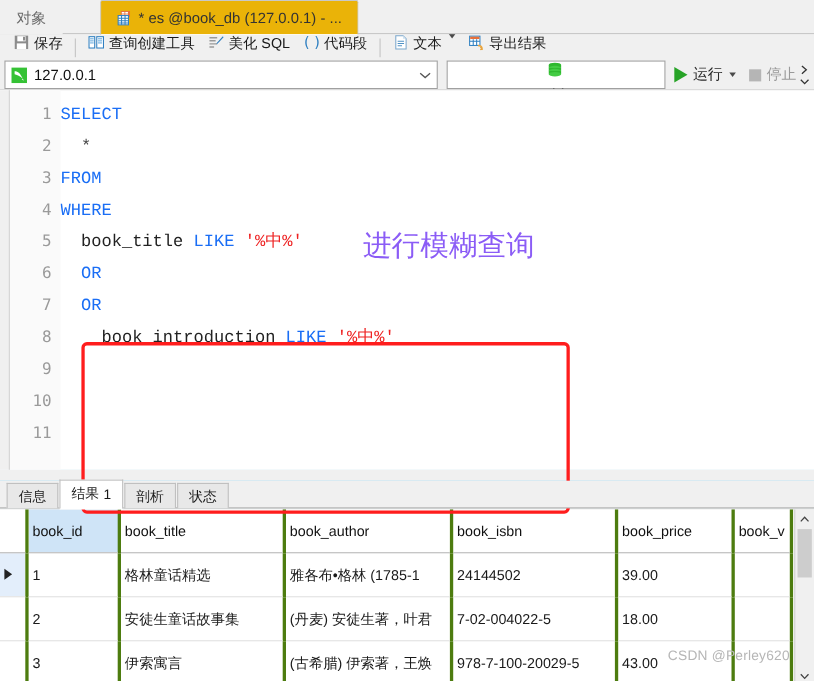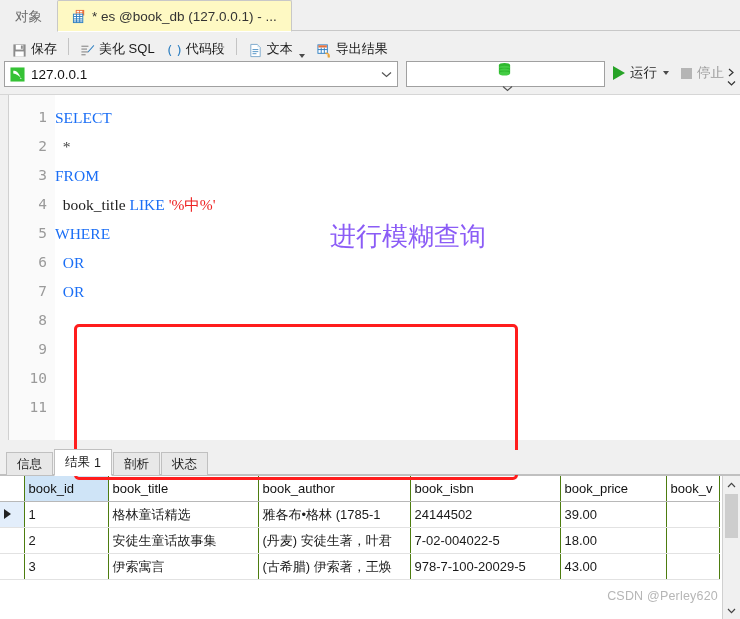--- a/index.html
+++ b/index.html
@@ -6,39 +6,39 @@
   body{
     width:740px;height:619px;overflow:hidden;
     background:#ffffff;
     font-family:"Liberation Sans","DejaVu Sans",sans-serif;
     font-size:13px;color:#1a1a1a;
     -webkit-font-smoothing:antialiased;
   }
   .app{position:relative;width:740px;height:619px;display:flex;flex-direction:column;background:#f0f0f0;}
 
   
-  .tabstrip{height:31px;background:#f0f0f0;display:flex;align-items:flex-end;position:relative;}
+  .tabstrip{height:31px;background:#f0f0f0;display:flex;align-items:flex-end;position:relative;gap:34px;}
   .tabstrip:after{content:"";position:absolute;left:0;right:0;bottom:0;height:1px;background:#c8c8c8;}
   .tab{height:27px;display:flex;align-items:center;padding:0 14px;font-size:13.5px;color:#333;
        background:#f0f0f0;border:1px solid transparent;position:relative;z-index:2;}
   .tab.inactive{color:#6b6b6b;}
-  .tab.active{background:#fef9c3;border:1px solid #c8c8c8;border-bottom:1px solid #ffffff;
+  .tab.active{background:#eab308;border:1px solid #c8c8c8;border-bottom:1px solid #ffffff;
               border-top-left-radius:2px;border-top-right-radius:2px;height:30px;margin-bottom:-1px;}
   .tab-ico{width:15px;height:15px;margin-right:5px;flex:0 0 auto;display:block;}
 
   
   .toolbar{height:30px;background:#f0f0f0;display:flex;align-items:center;padding:0 6px;gap:0;}
-  .tb-item{display:flex;align-items:flex-end;height:24px;padding:0 6px;font-size:13px;color:#1a1a1a;white-space:nowrap;}
+  .tb-item{display:flex;align-items:flex-start;height:24px;padding:0 6px;font-size:13px;color:#1a1a1a;white-space:nowrap;}
   .tb-item .ico{width:15px;height:15px;margin-right:4px;flex:0 0 auto;display:block;}
   .tb-sep{width:1px;height:17px;background:#c4c4c4;margin:0 5px;}
   .caret{width:0;height:0;border-left:3.5px solid transparent;border-right:3.5px solid transparent;
          border-top:4px solid #4a4a4a;margin-left:6px;}
 
   
-  .connbar{height:33px;background:#f0f0f0;display:flex;padding:0 4px;position:relative;}
+  .connbar{height:33px;background:#f0f0f0;display:flex;align-items:center;padding:0 4px;position:relative;}
   .combo{height:24px;background:#fff;border:1px solid #a0a0a0;display:flex;align-items:center;
          padding:0 2px 0 5px;font-size:13.5px;color:#111;}
   .combo .ico{width:15px;height:15px;margin-right:6px;flex:0 0 auto;display:block;}
   .combo .val{flex:1 1 auto;overflow:hidden;white-space:nowrap;}
   .combo .chev{width:18px;height:22px;display:flex;align-items:center;justify-content:center;flex:0 0 auto;}
   .combo-conn{width:385px;}
   .combo-db{width:190px;margin-left:8px;flex-direction:column;}
   .runbtn{display:flex;align-items:center;height:24px;padding:0 3px 0 8px;font-size:13.5px;color:#2a2a2a;}
   .tri{width:0;height:0;border-top:7px solid transparent;border-bottom:7px solid transparent;
        border-left:12px solid #27a327;margin-right:5px;}
@@ -49,21 +49,21 @@
 
   
   .editor-wrap{flex:0 0 auto;height:345px;background:#fff;display:flex;position:relative;
                border-top:1px solid #d6d6d6;}
   .leftrail{width:8px;background:#f0f0f0;border-right:1px solid #d0d0d0;flex:0 0 auto;}
   .gutter{width:46px;background:#fafafa;flex:0 0 auto;padding-top:8px;}
   .gutter div{height:29px;line-height:29px;text-align:right;padding-right:8px;
               font-family:"DejaVu Sans Mono","Liberation Mono",monospace;font-size:14.5px;color:#9a9a9a;}
   .code{flex:1 1 auto;padding-top:8px;position:relative;overflow:hidden;}
   .code .ln{height:29px;line-height:29px;white-space:pre;
-            font-family:Liberation Serif, serif;font-size:15.5px;color:#222;}
+            font-family:Liberation Mono, monospace;font-size:15.5px;color:#222;}
   .kw{color:#1a6ef5;}
   .str{color:#ee2222;}
   .op{color:#444;}
   .redbox{position:absolute;left:74px;top:229px;width:438px;height:150px;border:3px solid #ff1d1d;
           border-radius:5px;pointer-events:none;}
   .annot{position:absolute;left:330px;top:124px;font-size:26px;color:#8b5cf6;white-space:nowrap;
          font-family:"DejaVu Sans","Liberation Sans",sans-serif;}
 
   
   .lower{flex:1 1 auto;background:#7dd3fc;display:flex;flex-direction:column;}
@@ -72,22 +72,22 @@
   .restabs:after{content:"";position:absolute;left:0;right:0;bottom:0;height:1px;background:#c0c0c0;}
   .rtab{height:22px;display:flex;align-items:center;padding:0 10px;font-size:12.5px;color:#1a1a1a;
         background:#e8e8e8;border:1px solid #c0c0c0;border-bottom:none;margin-right:1px;position:relative;z-index:2;}
   .rtab.active{background:#ffffff;height:25px;margin-bottom:-1px;border-bottom:1px solid #ffffff;margin-top:20px;}
   .rtab .cnt{margin-left:4px;}
 
   
   .grid{flex:1 1 auto;background:#fff;border-top:1px solid #c0c0c0;display:flex;overflow:hidden;}
   .gridmain{flex:1 1 auto;overflow:hidden;}
   table.rs{border-collapse:collapse;table-layout:fixed;width:719px;}
-  table.rs th,table.rs td{border-right:1px solid #4d7c0f;border-bottom:1px solid #e2e2e2;
-      font-size:13px;height:25px;padding:0 4px;overflow:hidden;white-space:nowrap;text-align:left;font-weight:normal;}
+  table.rs th,table.rs td{border-right:3px solid #4d7c0f;border-bottom:1px solid #e2e2e2;
+      font-size:13px;height:39px;padding:0 4px;overflow:hidden;white-space:nowrap;text-align:left;font-weight:normal;}
   table.rs th{background:#fff;border-bottom:1px solid #b8b8b8;color:#111;}
   table.rs th.sel{background:#cfe4f7;}
   td.rowhdr,th.rowhdr{width:24px;background:#fff;border-right:1px solid #c8c8c8;text-align:center;padding:0;}
   td.rowhdr.cur{background:#e3eefb;}
   .arrow{display:inline-block;width:0;height:0;border-top:5px solid transparent;
          border-bottom:5px solid transparent;border-left:7px solid #222;}
   td.num{text-align:right;padding-right:8px;}
   .vscroll{width:17px;flex:0 0 auto;background:#f0f0f0;border-left:1px solid #d0d0d0;
            display:flex;flex-direction:column;align-items:center;}
   .vs-btn{height:17px;width:17px;display:flex;align-items:center;justify-content:center;font-size:8px;color:#505050;}
@@ -133,20 +133,35 @@
           <rect x="4" y="2" width="8" height="5" fill="#fff"></rect>
           <rect x="9.5" y="2.6" width="2" height="3.6" fill="#8c8c8c"></rect>
           <rect x="3.5" y="9" width="9" height="5.5" fill="#fff"></rect>
         </svg>
       </span>
       <span>保存</span>
     </div>
 
     <div class="tb-sep"></div>
 
+    <div class="tb-item">
+      <span class="ico">
+        <svg width="15" height="15" viewBox="0 0 16 16">
+          <rect x="1" y="2.5" width="5.5" height="11" fill="#fff" stroke="#2e7fc1" stroke-width="1"></rect>
+          <rect x="2" y="4" width="3.5" height="1.1" fill="#6fb0e0"></rect>
+          <rect x="2" y="6" width="3.5" height="1.1" fill="#6fb0e0"></rect>
+          <rect x="2" y="8" width="3.5" height="1.1" fill="#6fb0e0"></rect>
+          <rect x="8.5" y="2.5" width="6.5" height="11" fill="#fff" stroke="#2e7fc1" stroke-width="1"></rect>
+          <rect x="9.7" y="4" width="4" height="1.1" fill="#6fb0e0"></rect>
+          <rect x="9.7" y="6" width="4" height="1.1" fill="#6fb0e0"></rect>
+          <rect x="9.7" y="8" width="4" height="1.1" fill="#6fb0e0"></rect>
+        </svg>
+      </span>
+      <span>查询创建工具</span>
+    </div>
 
     <div class="tb-item">
       <span class="ico">
         <svg width="15" height="15" viewBox="0 0 16 16">
           <line x1="1.5" y1="3.5" x2="9" y2="3.5" stroke="#9a9a9a" stroke-width="1.4"></line>
           <line x1="1.5" y1="6.5" x2="7.5" y2="6.5" stroke="#9a9a9a" stroke-width="1.4"></line>
           <line x1="1.5" y1="9.5" x2="9" y2="9.5" stroke="#9a9a9a" stroke-width="1.4"></line>
           <line x1="1.5" y1="12.5" x2="6" y2="12.5" stroke="#9a9a9a" stroke-width="1.4"></line>
           <path d="M14.5 2.2 L15.2 3 L9.5 9.2 L8.2 9.8 L8.8 8.5 Z" fill="#2e7fc1"></path>
         </svg>
@@ -266,24 +281,25 @@
       <div>8</div>
       <div>9</div>
       <div>10</div>
       <div>11</div>
     </div>
 
     <div class="code" id="code-area">
         <div class="ln"><span class="kw">SELECT</span></div>
         <div class="ln">  <span class="op">*</span></div>
         <div class="ln"><span class="kw">FROM</span></div>
+        <div class="ln"><span class="kw">WHERE</span></div>
         <div class="ln">  <span class="">book_title </span><span class="kw">LIKE </span><span class="str">'%中%'</span></div>
-        <div class="ln"><span class="kw">WHERE</span></div>
         <div class="ln">  <span class="kw">OR</span></div>
         <div class="ln">  <span class="kw">OR</span></div>
+        <div class="ln">    <span class="">book_introduction </span><span class="kw">LIKE </span><span class="str">'%中%'</span></div>
         <div class="ln">&nbsp;</div>
       </div>
 
     <div class="redbox"></div>
     <div class="annot">进行模糊查询</div>
   </div>
 
   <div class="lower">
     <div class="pane-gap"></div>
 

